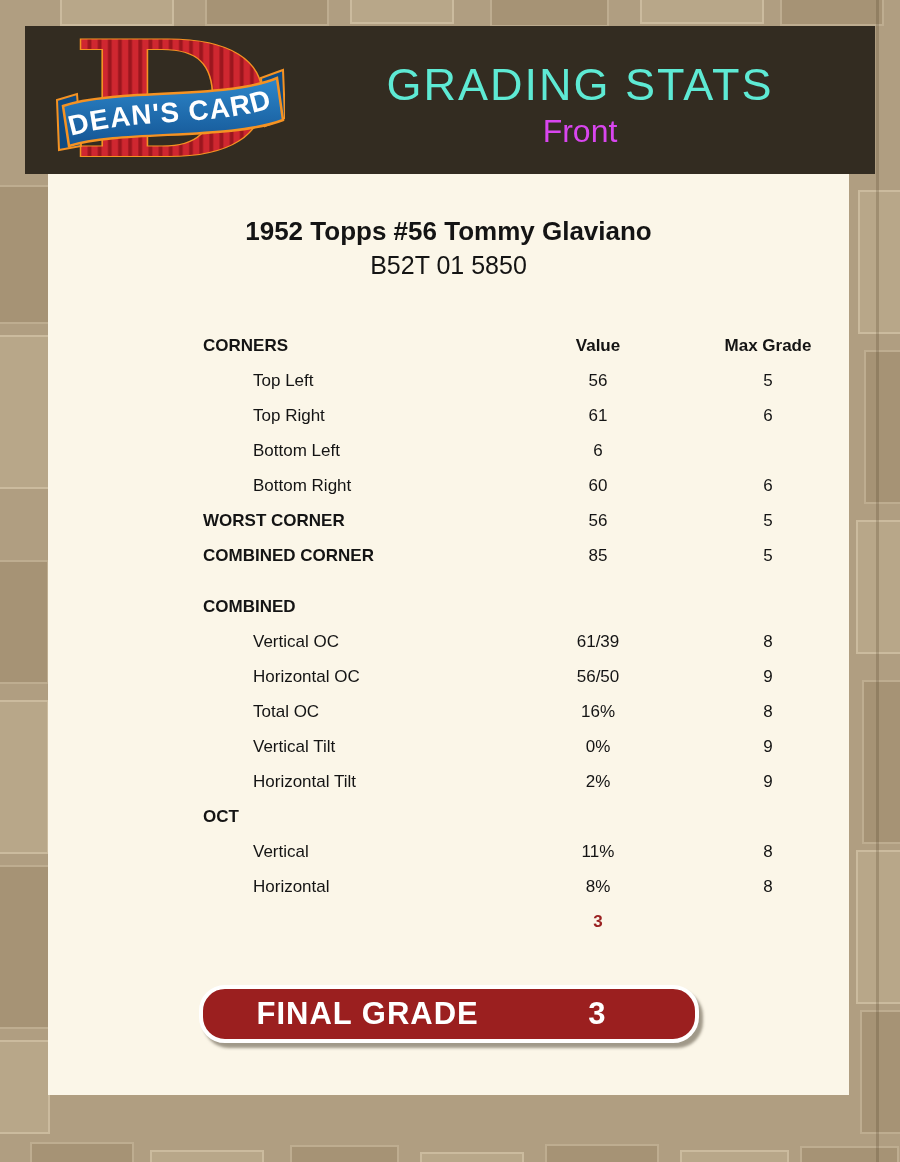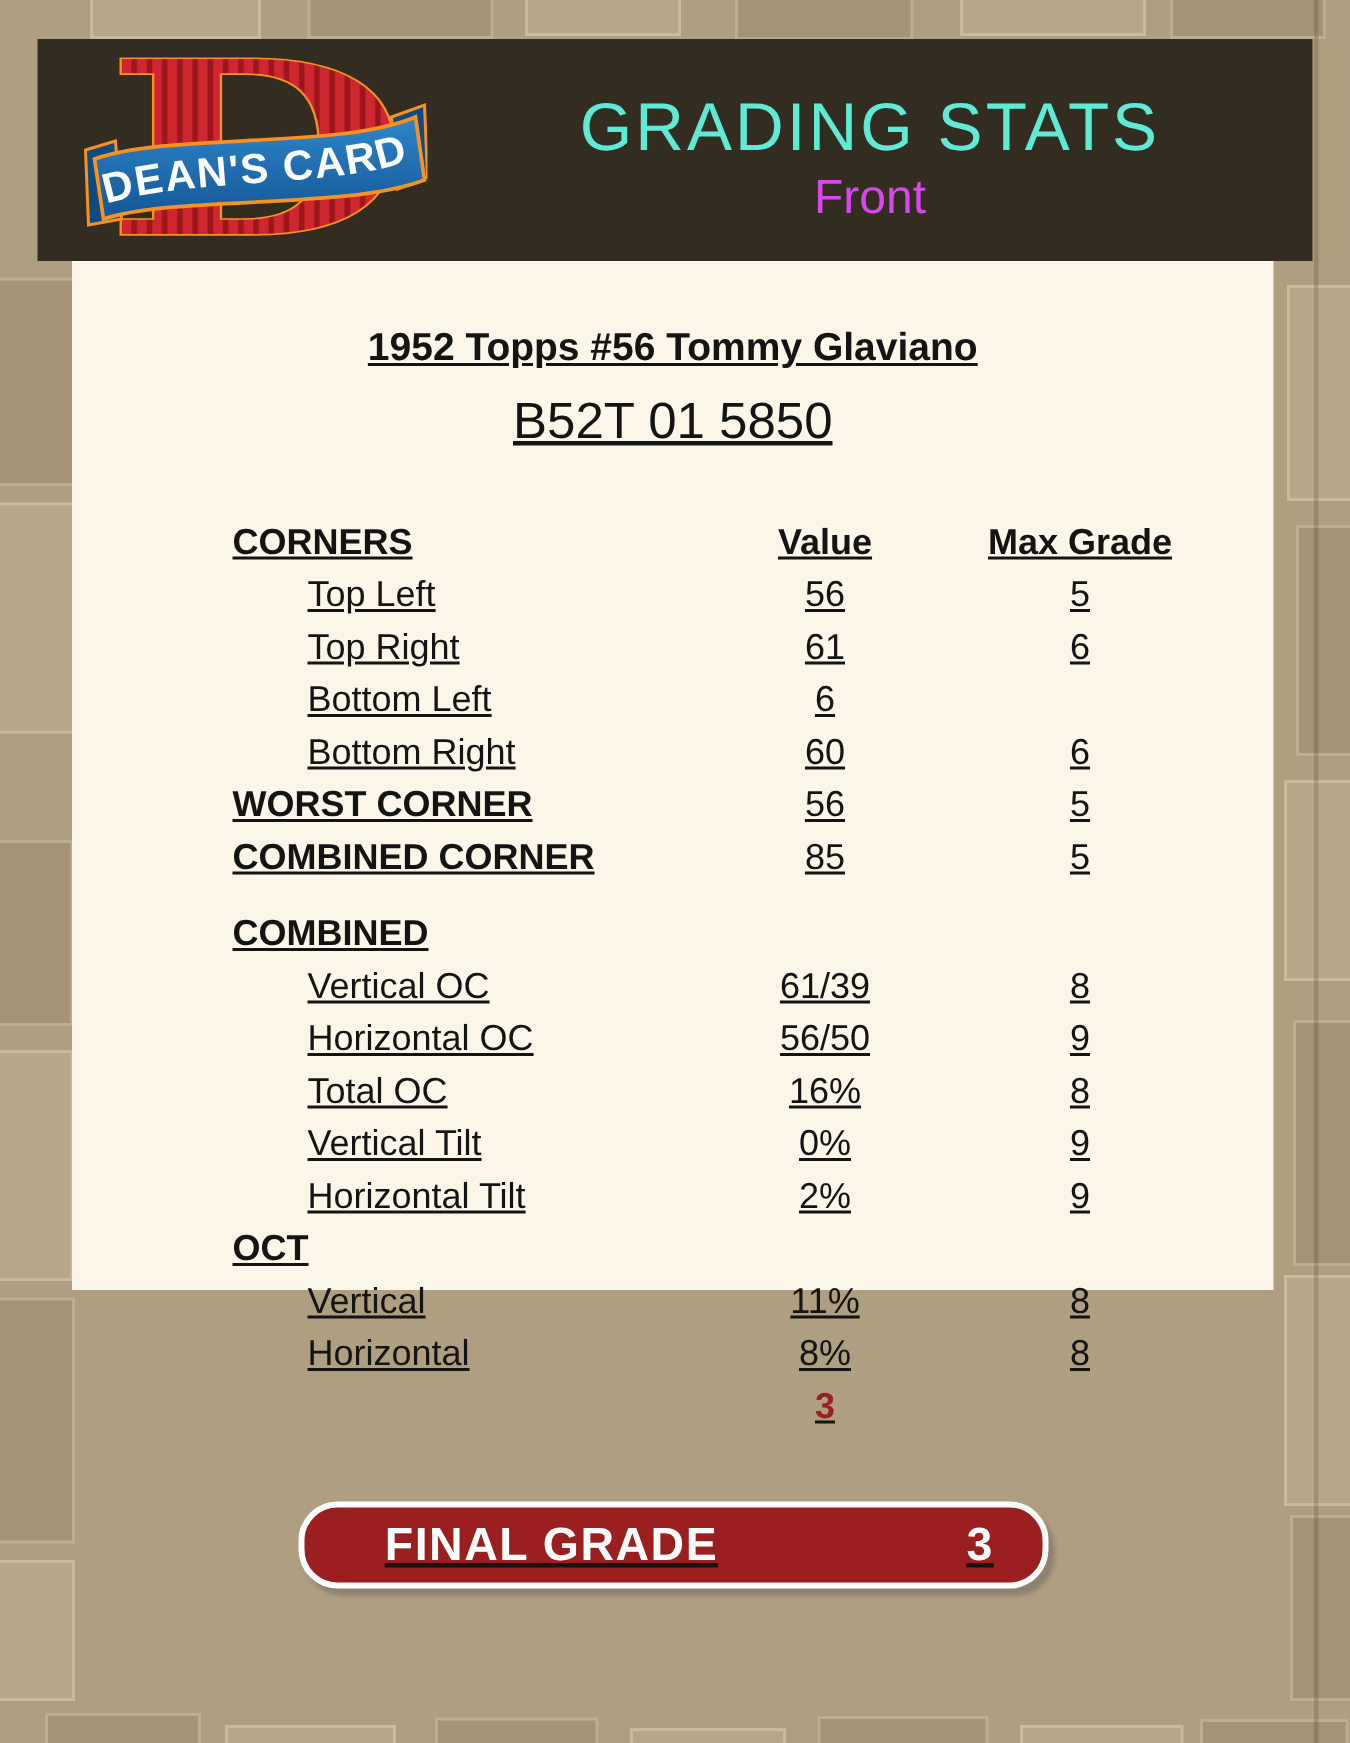--- a/index.html
+++ b/index.html
@@ -30,57 +30,56 @@
   }
   .main-title{
     color:#5eead4;font-size:45px;letter-spacing:2px;line-height:52px;
   }
   .sub-title{
     color:#d946ef;font-size:32px;line-height:40px;
   }
 
   
   .content{
-    position:absolute;left:48px;top:174px;width:801px;height:686px;
+    position:absolute;left:48px;top:174px;width:801px;height:921px;
     background:#fbf6e8;
     color:#141414;
-    text-decoration:underline;
   }
   .card-title{
     margin-top:40px;text-align:center;
     font-size:26px;font-weight:bold;line-height:34px;
   }
   .card-serial{
-    text-align:center;font-size:34px;line-height:34px;margin-top:16px;
+    text-align:center;font-size:25px;line-height:34px;
   }
 
   
   .table{margin:46px 0 0 107px;}
   .t-row{
     display:grid;grid-template-columns:300px 190px 150px;
-    font-size:24px;line-height:35px;
+    font-size:17px;line-height:35px;margin-left:48px;
   }
   .t-label{text-align:left;white-space:nowrap;}
   .t-value,.t-grade{text-align:center;}
   .t-head .t-label,.t-head .t-value,.t-head .t-grade{font-weight:bold;}
   .indent .t-label{padding-left:50px;}
   .bold .t-label{font-weight:bold;}
   .section .t-label{font-weight:bold;}
   .gap-top{margin-top:16px;}
   .grade-red .t-grade{color:#9a2121;font-weight:bold;}
 
   
   .final-grade{
     margin:46px auto 0 auto;width:500px;height:58px;
     background:#9b1f1f;
     border:4px solid #ffffff;border-radius:26px;
     box-shadow:4px 5px 3px rgba(130,122,105,0.75);
     display:flex;align-items:center;justify-content:space-between;
     box-sizing:border-box;
-    padding:0 32px 0 54px;
+    padding:0 88px 0 54px;
     color:#ffffff;font-size:31px;font-weight:bold;letter-spacing:1px;gap:12px;
   }
 </style>
 </head>
 <body>
 
 <div class="page">
 
   <div class="bg-card bg-card-a" style="left:60px;top:-50px;width:110px;height:72px;"></div>
   <div class="bg-card bg-card-b" style="left:205px;top:-40px;width:120px;height:62px;"></div>

